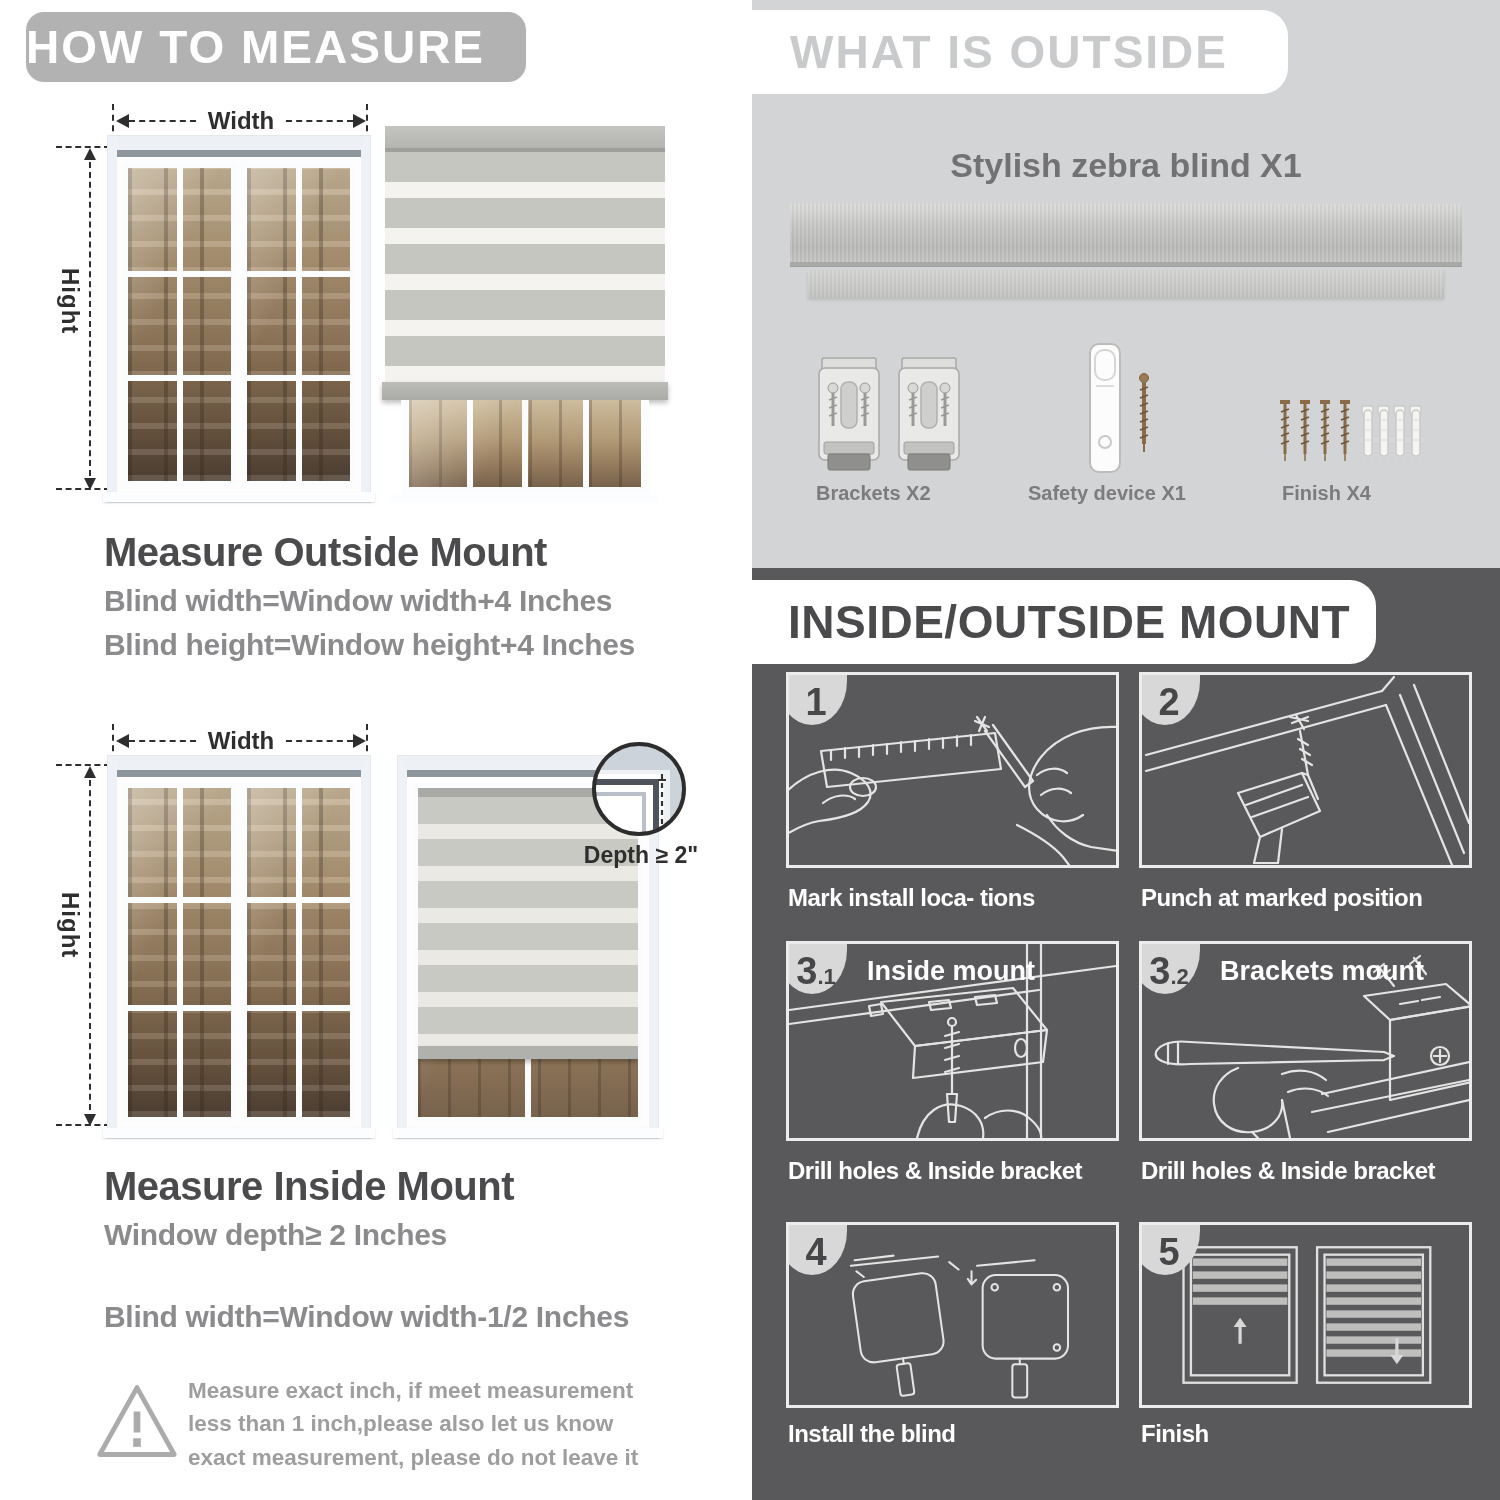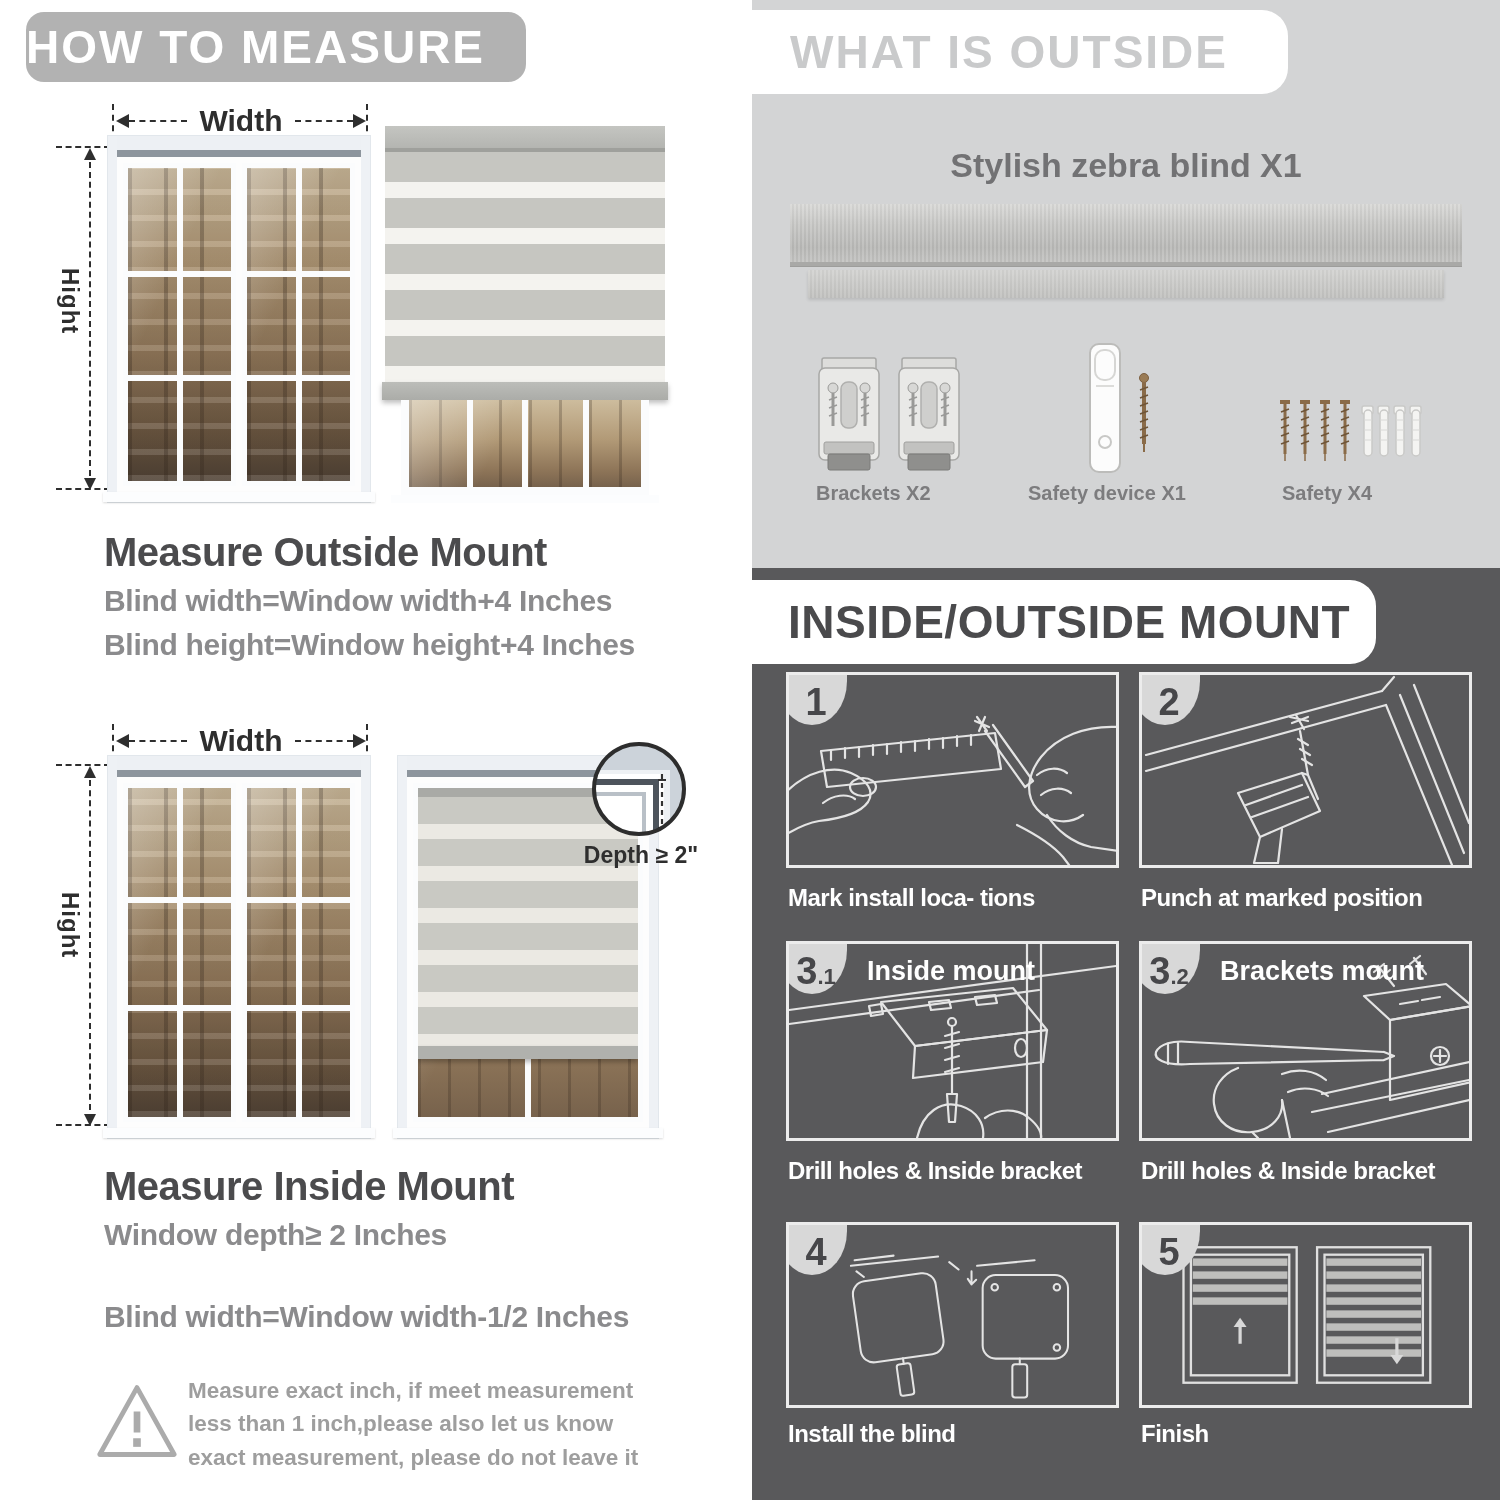--- a/index.html
+++ b/index.html
@@ -11,21 +11,21 @@
   *{margin:0;padding:0;box-sizing:border-box;}
   body{background:#ffffff;font-family:"Liberation Sans",sans-serif;}
   #canvas{position:relative;width:1500px;height:1500px;background:#ffffff;overflow:hidden;}
 
   
   .badge{position:absolute;left:26px;top:12px;width:500px;height:70px;background:var(--badge-bg);
     border-radius:18px;color:#fff;font-weight:bold;font-size:46px;letter-spacing:2px;
     line-height:70px;}
 
   .harrow{position:absolute;display:flex;align-items:center;color:var(--dim-text);
-    font-weight:bold;font-size:30px;height:26px;}
+    font-weight:bold;font-size:24px;height:26px;}
   .harrow .dash{flex:1;border-top:2px dashed var(--dim-text);height:0;}
   .harrow .lbl{margin:0 12px;white-space:nowrap;}
   .ah-l{width:0;height:0;border-top:7px solid transparent;border-bottom:7px solid transparent;border-right:13px solid var(--dim-text);}
   .ah-r{width:0;height:0;border-top:7px solid transparent;border-bottom:7px solid transparent;border-left:13px solid var(--dim-text);}
   .vd{position:absolute;width:0;border-left:2px dashed var(--dim-text);height:38px;}
   .hd{position:absolute;height:0;border-top:2px dashed var(--dim-text);width:54px;}
   .varrow{position:absolute;width:0;border-left:2px dashed var(--dim-text);}
   .vat{position:absolute;width:0;height:0;border-left:6px solid transparent;border-right:6px solid transparent;}
   .vat.up{border-bottom:12px solid var(--dim-text);}
   .vat.down{border-top:12px solid var(--dim-text);}
@@ -319,21 +319,21 @@
             <rect x="138" y="14" width="8" height="46" rx="4"></rect>
         </g>
         <g stroke="#d8d8d6" stroke-width="1">
           <path d="M90,24 h8 M90,34 h8 M90,44 h8 M106,24 h8 M106,34 h8 M106,44 h8 M122,24 h8 M122,34 h8 M122,44 h8 M138,24 h8 M138,34 h8 M138,44 h8"></path>
         </g>
       </svg>
     </div>
 
     <div class="inc-label" style="left:64px;">Brackets X2</div>
     <div class="inc-label" style="left:276px;">Safety device X1</div>
-    <div class="inc-label" style="left:530px;">Safety X4</div>
+    <div class="inc-label" style="left:530px;">Finish X4</div>
   </div>
 
   <div class="panel-mount">
     <div class="mount-header">INSIDE/OUTSIDE MOUNT</div>
 
     <div class="step-box" style="left:34px;top:104px;height:196px;">
       <svg viewBox="0 0 327 190">
         <g class="lineart">
           <path d="M-4,118 C18,96 44,90 62,98 C78,105 86,116 79,127 C70,140 48,144 30,146 C18,148 6,154 -4,160"></path>
           <path d="M34,128 C44,120 58,118 66,124"></path>

